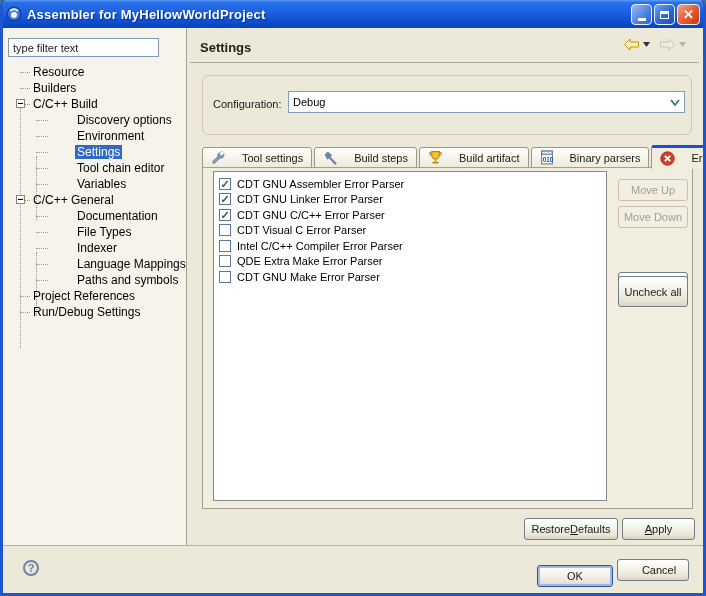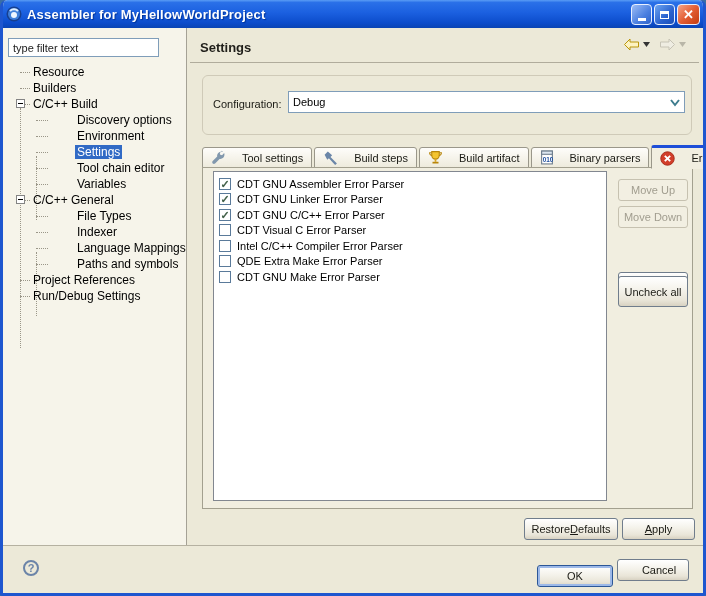--- a/index.html
+++ b/index.html
@@ -141,20 +141,23 @@
           <span class="tlabel">Tool chain editor</span>
         </div>
       <div class="trow lvl1">
           <span class="tlabel">Variables</span>
         </div>
       <div class="trow lvl0">
           <span class="twisty"></span>
           <span class="tlabel">C/C++ General</span>
         </div>
       <div class="trow lvl1">
+          <span class="tlabel">Documentation</span>
+        </div>
+      <div class="trow lvl1">
           <span class="tlabel">File Types</span>
         </div>
       <div class="trow lvl1">
           <span class="tlabel">Indexer</span>
         </div>
       <div class="trow lvl1">
           <span class="tlabel">Language Mappings</span>
         </div>
       <div class="trow lvl1">
           <span class="tlabel">Paths and symbols</span>

